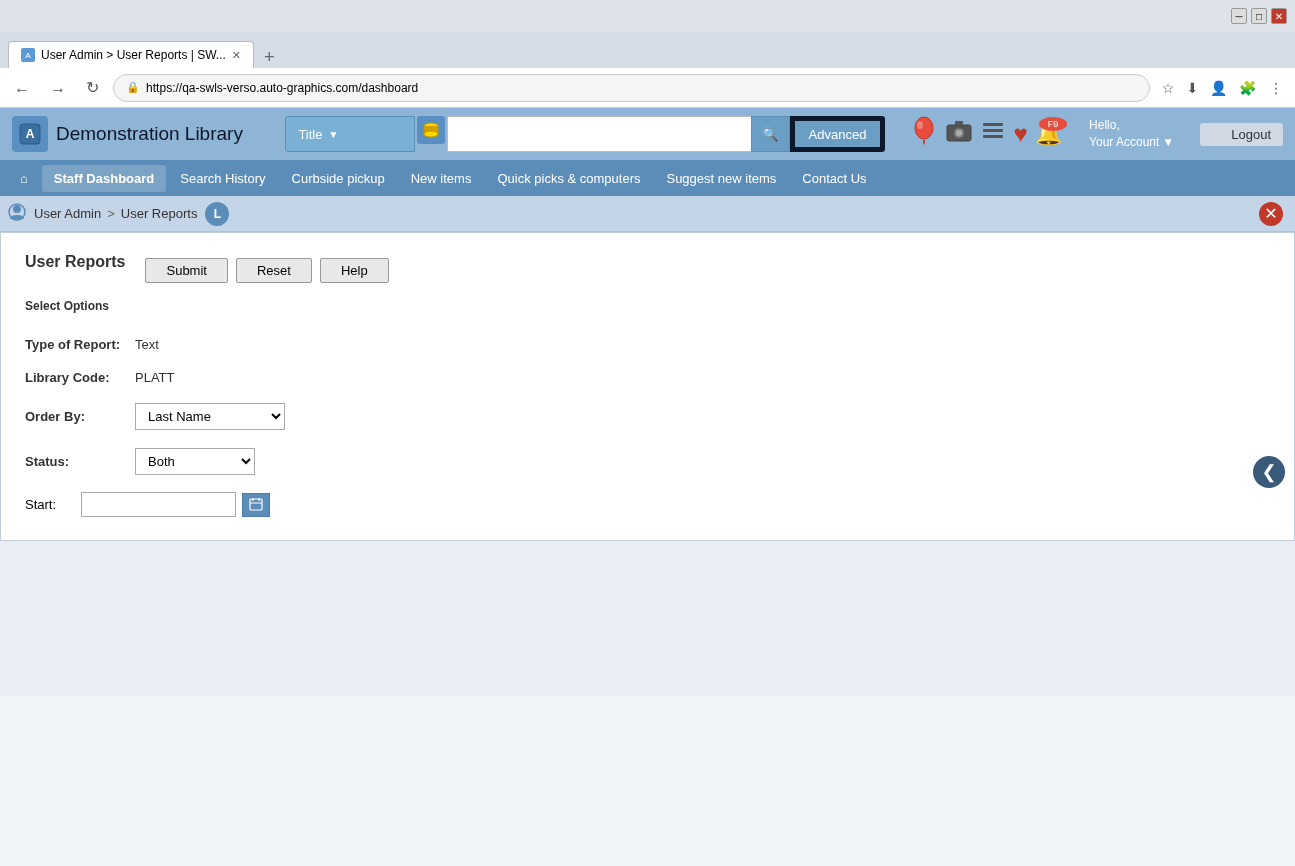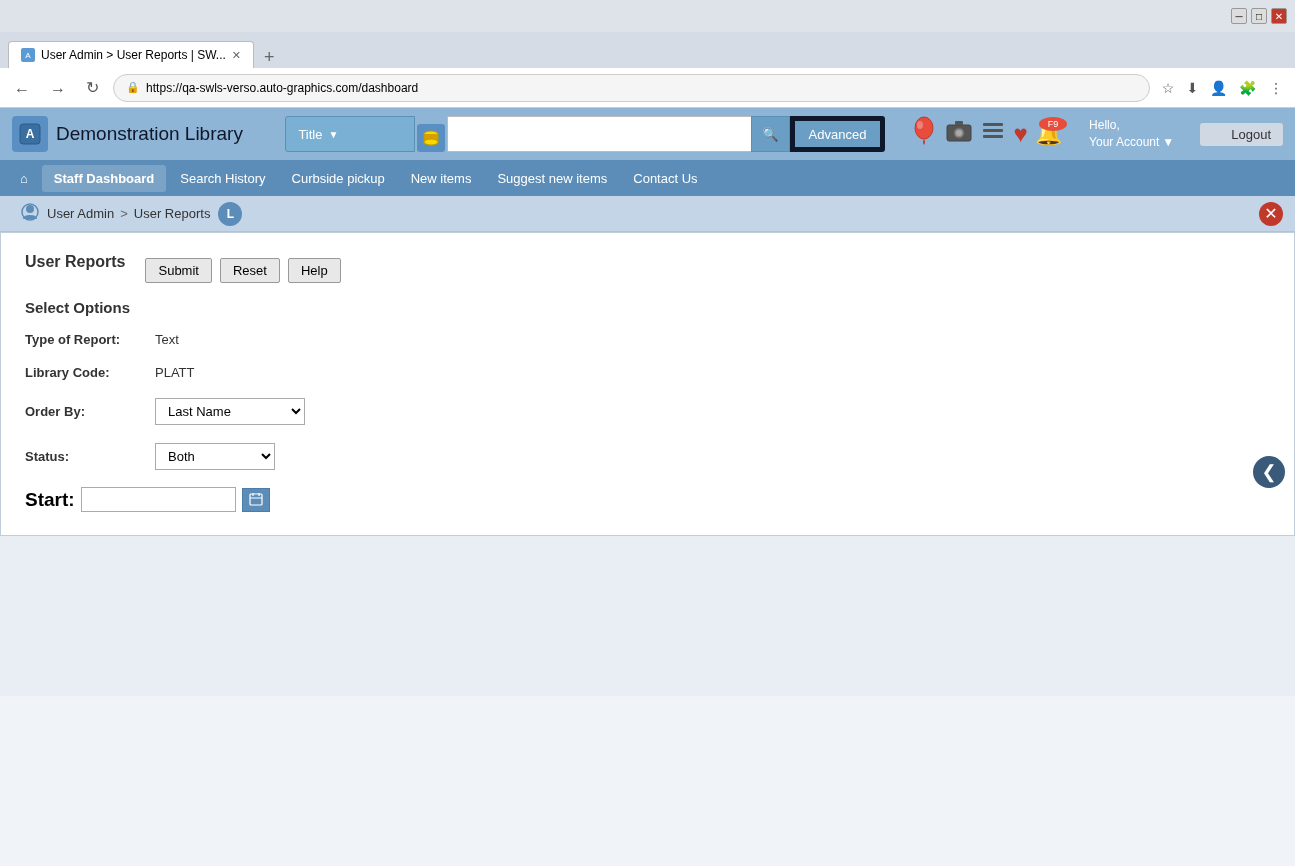--- a/index.html
+++ b/index.html
@@ -27,64 +27,64 @@
     .url-bar { flex: 1; display: flex; align-items: center; background: #f5f5f5; border: 1px solid #ccc; border-radius: 20px; padding: 0 12px; height: 28px; gap: 6px; }
     .url-bar input { border: none; background: none; flex: 1; font-size: 12px; outline: none; }
     .url-icon { font-size: 11px; color: #666; }
     .nav-icons { display: flex; gap: 4px; }
     .nav-icon-btn { background: none; border: none; font-size: 14px; color: #555; cursor: pointer; padding: 4px; }
 
     
     .app-header { background: #8eb4d6; height: 52px; display: flex; align-items: center; padding: 0 12px; gap: 10px; }
     .app-logo { color: #0f172a; font-size: 19px; font-weight: normal; flex: 0 0 auto; }
     .logo-icon { width: 36px; height: 36px; background: #5a8fc4; border-radius: 4px; display: flex; align-items: center; justify-content: center; color: white; font-size: 14px; margin-right: 8px; }
-    .search-bar-container { display: flex; align-items: flex-end; flex: 1; max-width: 600px; margin-left: auto; }
+    .search-bar-container { display: flex; align-items: flex-start; flex: 1; max-width: 600px; margin-left: auto; }
     .search-type-select { background: #7ab0d4; border: 1px solid #5a90b4; color: #fff; padding: 6px 12px; height: 36px; border-radius: 3px 0 0 3px; font-size: 13px; cursor: pointer; display: flex; align-items: center; gap: 6px; min-width: 130px; }
     .db-icon { width: 28px; height: 28px; background: #5a8fc4; border-radius: 3px; display: flex; align-items: center; justify-content: center; color: #ffd; font-size: 14px; margin: 0 2px; cursor: pointer; }
     .search-input-wrap { flex: 1; display: flex; }
     .search-input-wrap input { flex: 1; padding: 6px 12px; height: 36px; border: 1px solid #bbb; border-right: none; font-size: 13px; outline: none; }
     .search-btn { background: #6a9ec4; border: 1px solid #5a90b4; color: white; padding: 0 10px; height: 36px; cursor: pointer; display: flex; align-items: center; }
     .advanced-btn { background: #6a9ec4; border: 5px solid #0f172a; color: white; padding: 0 14px; height: 36px; cursor: pointer; font-size: 13px; border-radius: 0 3px 3px 0; }
     .header-icons { display: flex; align-items: center; gap: 8px; margin-left: 16px; }
     .header-icon { font-size: 22px; cursor: pointer; position: relative; }
     .badge { position: absolute; top: -4px; right: -4px; background: #e74c3c; color: white; border-radius: 50%; width: 28px; height: 14px; font-size: 9px; display: flex; align-items: center; justify-content: center; }
 
     
     .main-nav { background: #5b8db8; display: flex; align-items: center; height: 36px; padding: 0 8px; gap: 2px; }
     .nav-item { color: white; padding: 6px 12px; font-size: 13px; cursor: pointer; border-radius: 3px; text-decoration: none; white-space: nowrap; }
     .nav-item.active { background: rgba(255,255,255,0.2); font-weight: bold; }
     .logout-btn { background: #d0d8e4; color: #333; border: none; padding: 4px 12px; border-radius: 3px; cursor: pointer; font-size: 13px; }
 
     
     .content-area { background: #e8eef4; min-height: 500px; position: relative; }
-    .breadcrumb-bar { background: #c5d5e8; height: 36px; display: flex; align-items: center; padding: 0 21px; gap: 8px; border-bottom: 1px solid #b0c4d8; }
+    .breadcrumb-bar { background: #c5d5e8; height: 36px; display: flex; align-items: center; padding: 0 8px; gap: 8px; border-bottom: 1px solid #b0c4d8; }
     .breadcrumb-icon { color: #5a8fc4; font-size: 16px; }
     .breadcrumb-text { font-size: 13px; color: #333; display: flex; align-items: center; gap: 6px; }
     .breadcrumb-sep { color: #666; }
     .user-badge { background: #5b8db8; color: white; border-radius: 50%; width: 24px; height: 24px; display: flex; align-items: center; justify-content: center; font-size: 12px; font-weight: bold; }
     .close-btn { margin-left: auto; background: #c0392b; color: white; border: none; border-radius: 50%; width: 24px; height: 24px; cursor: pointer; font-size: 16px; display: flex; align-items: center; justify-content: center; }
 
     
     .panel { background: white; margin: 0; padding: 20px 24px; border: 1px solid #c0ccd8; }
     .panel-title { font-size: 16px; font-weight: bold; color: #333; margin-bottom: 16px; display: inline-block; }
     .panel-actions { display: inline-flex; gap: 8px; margin-left: 20px; }
-    .panel-btn { border: 1px solid #999; background: #e8e8e8; padding: 4px 12px; font-size: 13px; cursor: pointer; border-radius: 2px; }
-
-    .section-title { font-size: 15px; font-weight: bold; color: #333; margin: 12px 0 12px; }
+    .panel-btn { border: 1px solid #999; background: #e8e8e8; padding: 4px 20px; font-size: 13px; cursor: pointer; border-radius: 2px; }
+
+    .section-title { font-size: 12px; font-weight: bold; color: #333; margin: 12px 0 20px; }
     .form-grid { display: grid; gap: 10px; }
-    .form-row { display: flex; align-items: center; gap: 20px; padding: 4px 0; }
+    .form-row { display: flex; align-items: center; gap: 0; padding: 4px 0; }
     .form-label { font-weight: bold; font-size: 13px; color: #333; min-width: 110px; }
     .form-value { font-size: 13px; color: #333; }
     .form-select { border: 1px solid #aaa; padding: 4px 8px; font-size: 13px; background: white; min-width: 120px; cursor: pointer; }
     .form-input { border: 1px solid #aaa; padding: 4px 8px; font-size: 13px; background: white; width: 150px; }
     .cal-btn { background: #5b8db8; border: 1px solid #4a7da8; color: white; padding: 3px 6px; cursor: pointer; font-size: 11px; }
 
     .date-section-label { font-weight: bold; font-size: 13px; color: #333; margin: 10px 0 6px; }
     .date-row { display: flex; align-items: center; gap: 6px; padding: 3px 0; }
-    .date-label { font-weight: bold; font-size: 19px; min-width: 50px; }
+    .date-label { font-weight: normal; font-size: 13px; min-width: 50px; }
   </style>
 </head>
 <body>
 
 <div class="browser-chrome">
 
   <div class="title-bar">
     <div class="title-bar-left"></div>
     <div class="window-controls">
       <div class="win-btn minimize">─</div>
@@ -191,20 +191,21 @@
   </div>
   <button class="logout-btn" style="margin-left:16px;padding-left:31px;">Logout</button>
 </div>
 
 <div class="main-nav">
   <span class="nav-item">⌂</span>
   <span class="nav-item active">Staff Dashboard</span>
   <span class="nav-item">Search History</span>
   <span class="nav-item">Curbside pickup</span>
   <span class="nav-item">New items</span>
+  <span class="nav-item">Quick picks &amp; computers</span>
   <span class="nav-item">Suggest new items</span>
   <span class="nav-item">Contact Us</span>
 </div>
 
 <div class="content-area">
 
   <div class="breadcrumb-bar">
     <span class="breadcrumb-icon">
       <svg width="18" height="18" viewBox="0 0 18 18">
         <circle cx="9" cy="6" r="4" fill="#5b8db8"></circle>

